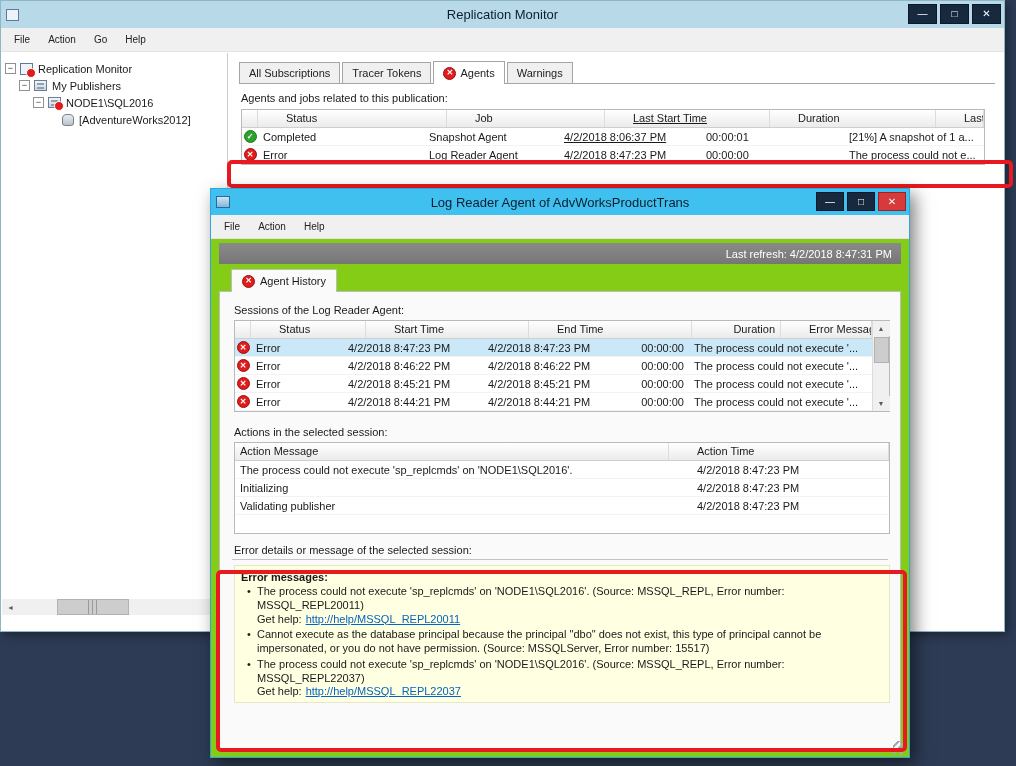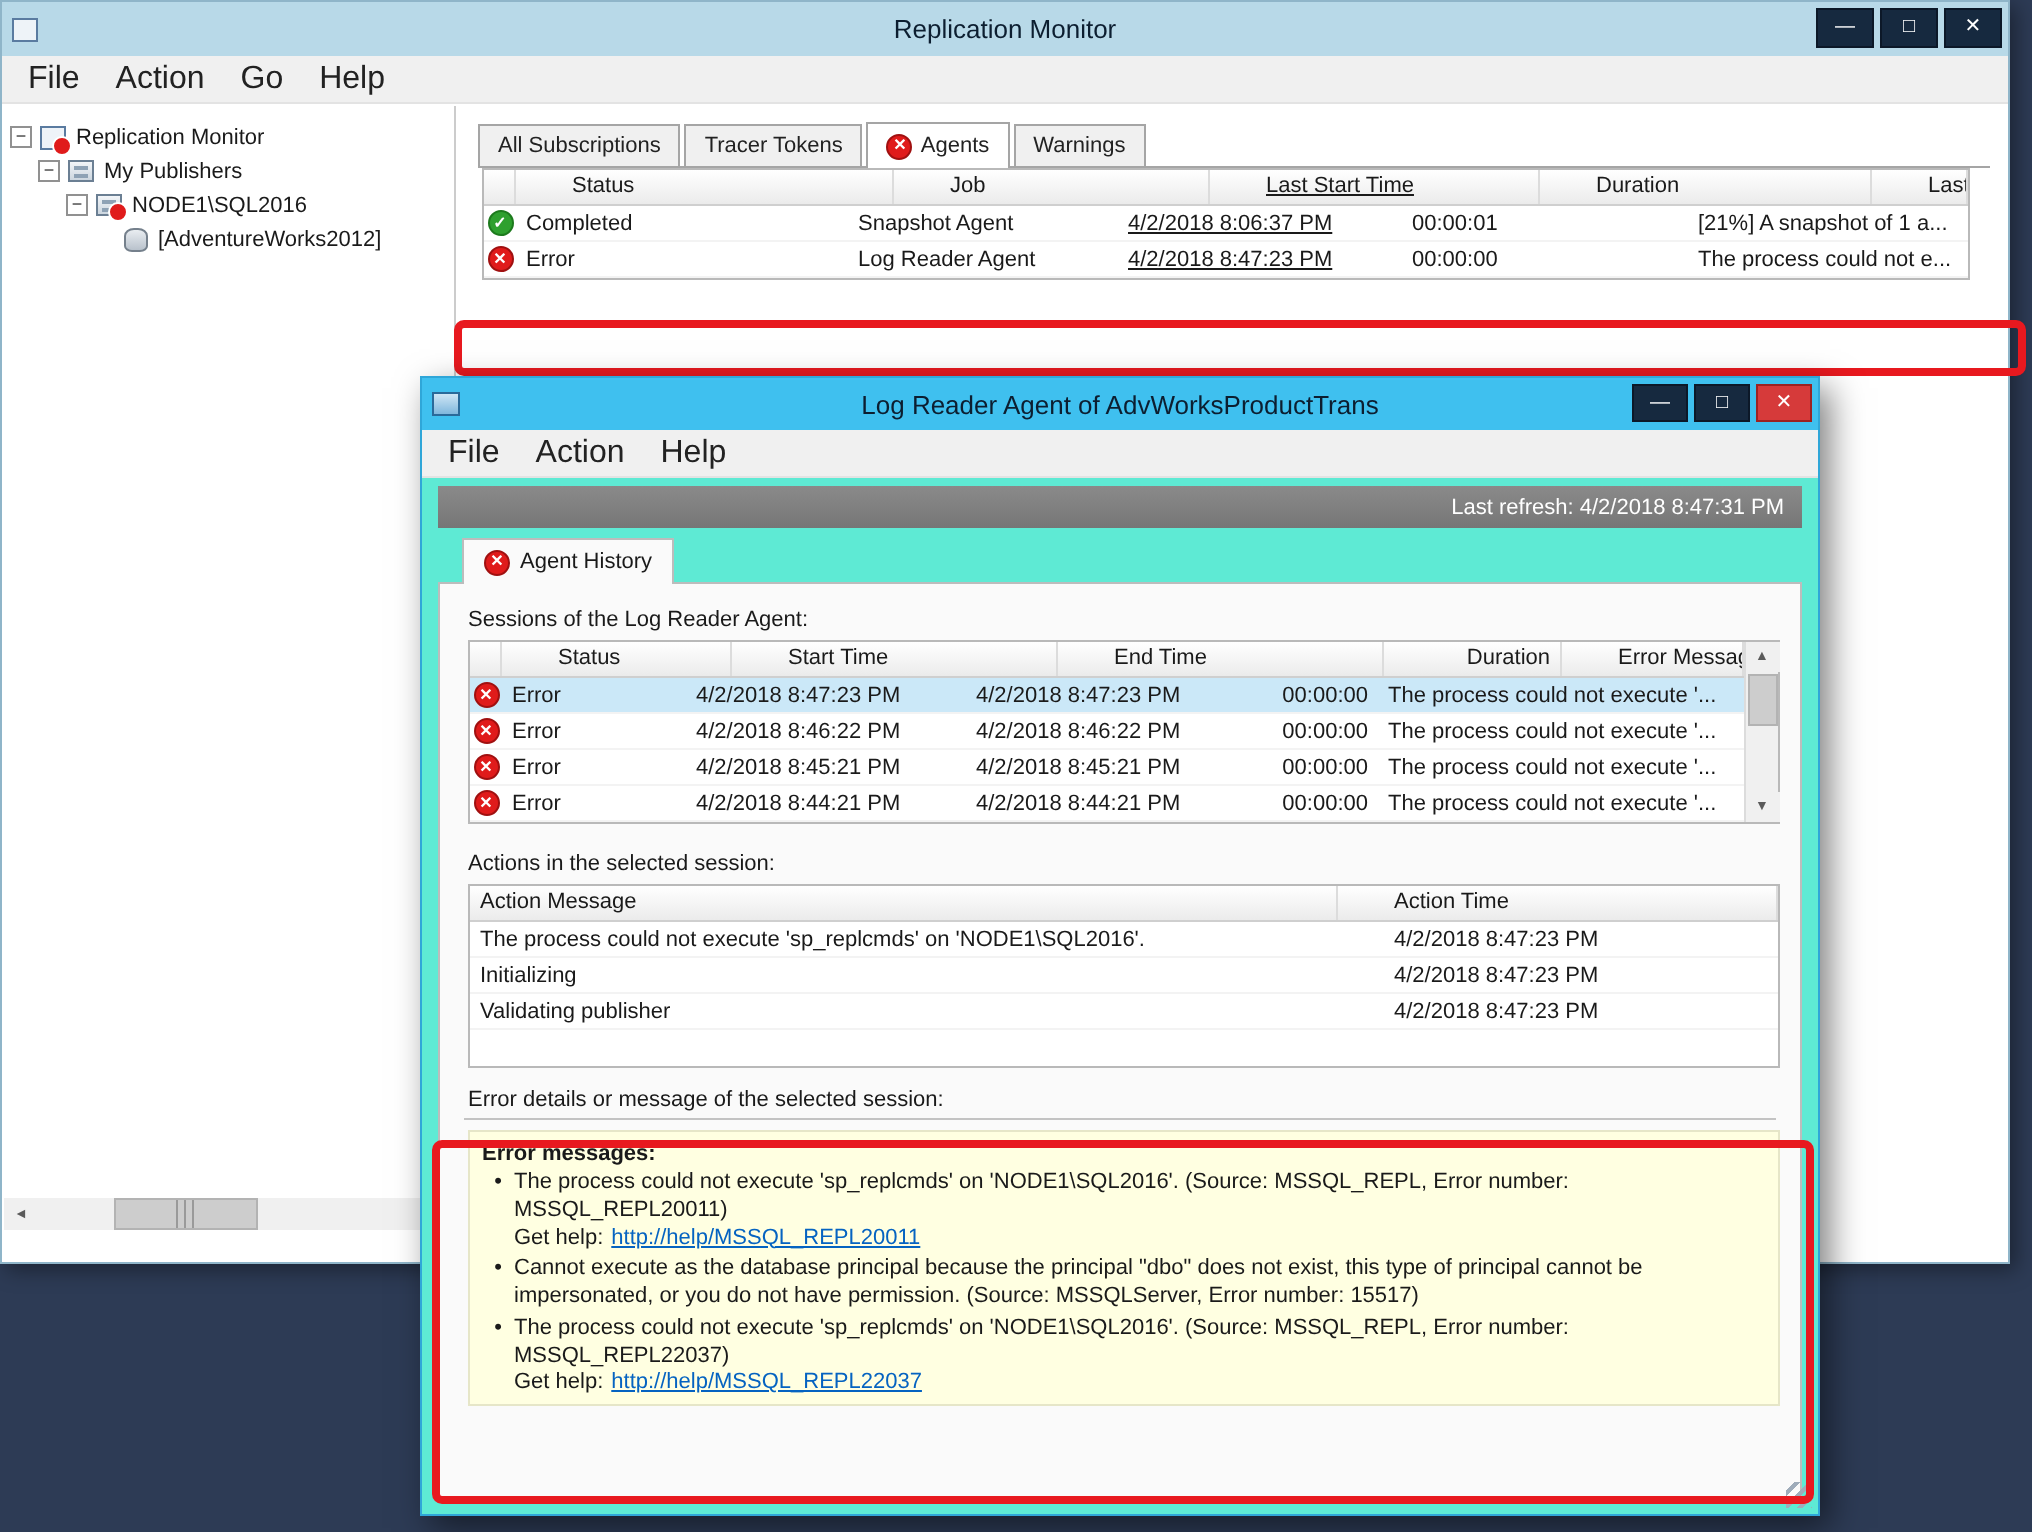--- a/index.html
+++ b/index.html
@@ -7,21 +7,21 @@
   body { font-family:"Liberation Sans", sans-serif; font-size:11px; color:#1a1a1a; background:#2d3b55; }
   .stage { position:relative; width:1016px; height:766px; overflow:hidden; background:#2d3b55; }
 
   
   .titlebar { position:relative; display:flex; align-items:center; padding:0 5px; }
   .titlebar .title { position:absolute; left:0; right:0; text-align:center; font-size:13px; color:#0c1e30; }
   .winbtns { position:absolute; right:3px; top:3px; display:flex; z-index:3; }
   .wbtn { width:29px; height:20px; margin-left:3px; background:#16293f; border:1px solid #0c1828;
           color:#fff; display:flex; align-items:center; justify-content:center; font-size:10px; line-height:1; }
   .wbtn.red { background:#d63a3a; border-color:#9c2222; }
-  .menubar { height:24px; background:#f0f0f0; border-bottom:1px solid #e3e3e3; display:flex; align-items:center; padding-left:4px; font-size:16px; color:#222; }
+  .menubar { height:24px; background:#f0f0f0; border-bottom:1px solid #e3e3e3; display:flex; align-items:center; padding-left:4px; font-size:10px; color:#222; }
   .menu-item { padding:3px 9px; }
   .refreshbar { height:21px; background:linear-gradient(#8a8a8a,#767676); color:#fff;
                 display:flex; align-items:center; justify-content:flex-end; padding-right:9px; font-size:11px; }
 
   
   .win-main { position:absolute; left:0; top:0; width:1005px; height:632px; background:#fff;
               border:1px solid #8fb5c9; box-shadow:3px 3px 10px rgba(0,0,0,.4); z-index:10; }
   .win-main .titlebar { height:27px; background:#b8d9e8; }
   .win-main .body { position:absolute; left:0; top:52px; right:0; bottom:0; background:#fff; }
 
@@ -71,21 +71,21 @@
 
   .agents-table { margin-left:12px; width:744px; }
   .ac0{width:16px;} .ac1{width:166px;} .ac2{width:135px;} .ac3{width:142px;text-decoration:underline;} .ac4{width:143px;} .ac5{flex:1;}
 
   
   .redrect { position:absolute; border:4px solid #e8191f; border-radius:5px; }
   .rect1 { left:227px; top:160px; width:786px; height:28px; z-index:30; }
   .rect2 { left:216px; top:570px; width:691px; height:182px; z-index:50; }
 
   
-  .win-dlg { position:absolute; left:210px; top:188px; width:700px; height:570px; background:#5eead4;
+  .win-dlg { position:absolute; left:210px; top:188px; width:700px; height:570px; background:#84cc16;
              border:1px solid #2fa6d8; box-shadow:5px 6px 16px rgba(0,0,0,.5); z-index:40; }
   .win-dlg .titlebar { height:26px; background:#3fc0ef; }
   .win-dlg .winbtns { top:3px; }
   .win-dlg .wbtn { width:28px; height:19px; }
   .dlg-refresh { position:absolute; left:8px; right:8px; top:54px; }
   .dlg-tabrow { position:absolute; left:20px; top:80px; z-index:2; display:flex; }
   .dlg-tab { height:23px; display:flex; align-items:center; gap:5px; padding:0 10px;
              background:#fafafa; border:1px solid #bcbcbc; border-bottom:none; }
   .dlg-panel { position:absolute; left:8px; right:8px; top:102px; bottom:8px; background:#fafafa;
                border:1px solid #bcbcbc; padding:9px 12px; overflow:hidden; }
@@ -195,20 +195,21 @@
             <span>Tracer Tokens</span>
           </div>
           <div class="tab selected">
             <span class="sicon err">✕</span>
             <span>Agents</span>
           </div>
           <div class="tab">
             <span>Warnings</span>
           </div>
         </div>
+        <div class="section-label">Agents and jobs related to this publication:</div>
 
         <div class="lv agents-table">
           <div class="lv-head">
             <div class="ac0"></div>
             <div class="ac1">Status</div>
             <div class="ac2">Job</div>
             <div class="ac3">Last Start Time</div>
             <div class="ac4">Duration</div>
             <div class="ac5">Last Action</div>
           </div>

